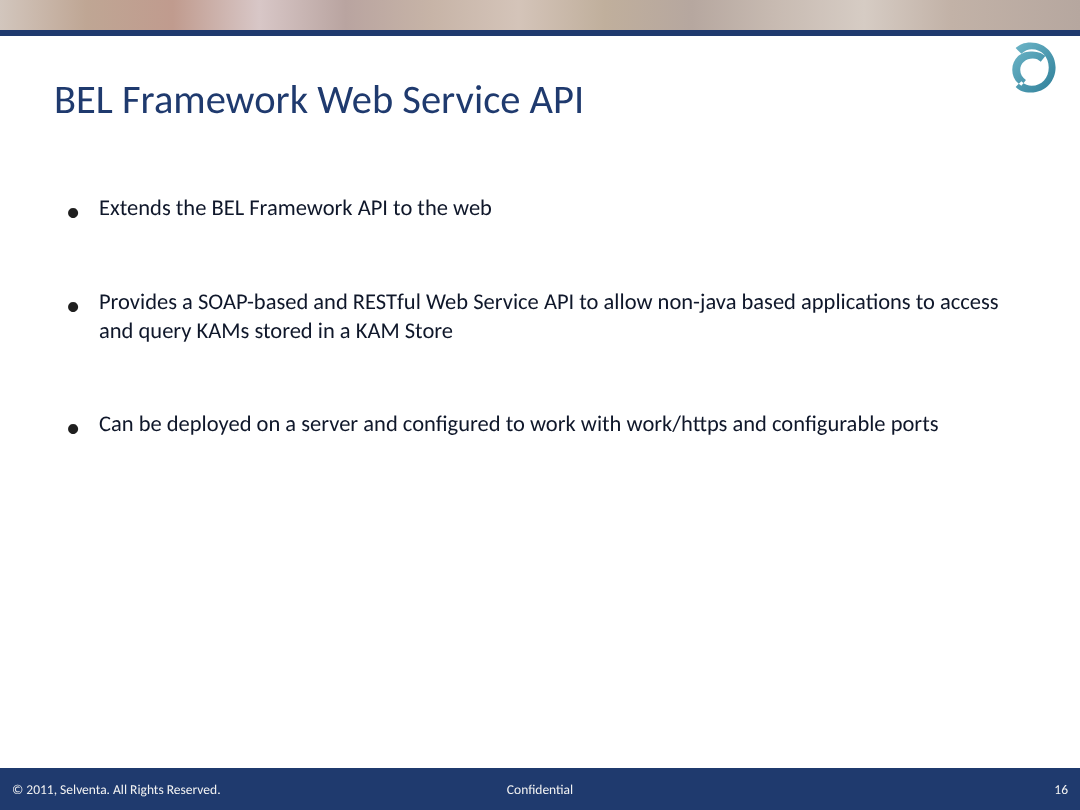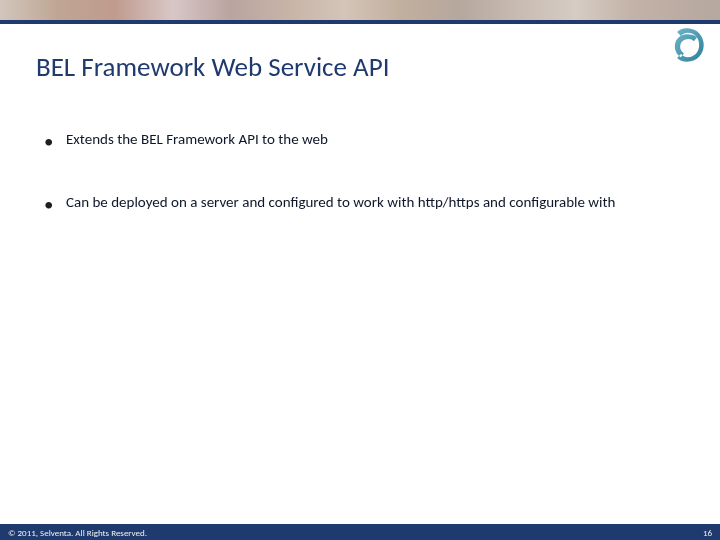--- a/index.html
+++ b/index.html
@@ -68,21 +68,21 @@
     content: "•";
     position: absolute;
     left: 8px;
     top: 0;
     color: #1f1f1f;
     font-size: 19px;
   }
   .footer {
     position: absolute;
     left: 0; right: 0; bottom: 0;
-    height: 16px;
+    height: 28px;
     background: #1f3a6e;
     color: #f2f2f2;
     font-size: 9px;
     display: flex;
     align-items: center;
   }
   .footer .left {
     padding-left: 8px;
     flex: 0 0 auto;
   }
@@ -133,20 +133,22 @@
              L 76 30
              C 70 24 60 22 50 22 Z" fill="url(#lg)"></path>
   </svg>
 </div>
 
 <div class="title">BEL Framework Web Service API</div>
 
 <div class="content">
   <ul>
     <li>Extends the BEL Framework API to the web</li>
-    <li>Can be deployed on a server and configured to work with http/https and configurable with</li>
+    <li>Provides a SOAP-based and RESTful Web Service API to allow non-java based applications to access and query KAMs stored in a KAM Store</li>
+    <li>Can be deployed on a server and configured to work with work/https and configurable ports</li>
   </ul>
 </div>
 
 <div class="footer">
   <span class="left">© 2011, Selventa. All Rights Reserved.</span>
+  <span class="center">Confidential</span>
   <span class="right">16</span>
 </div>
 
 </body></html>

